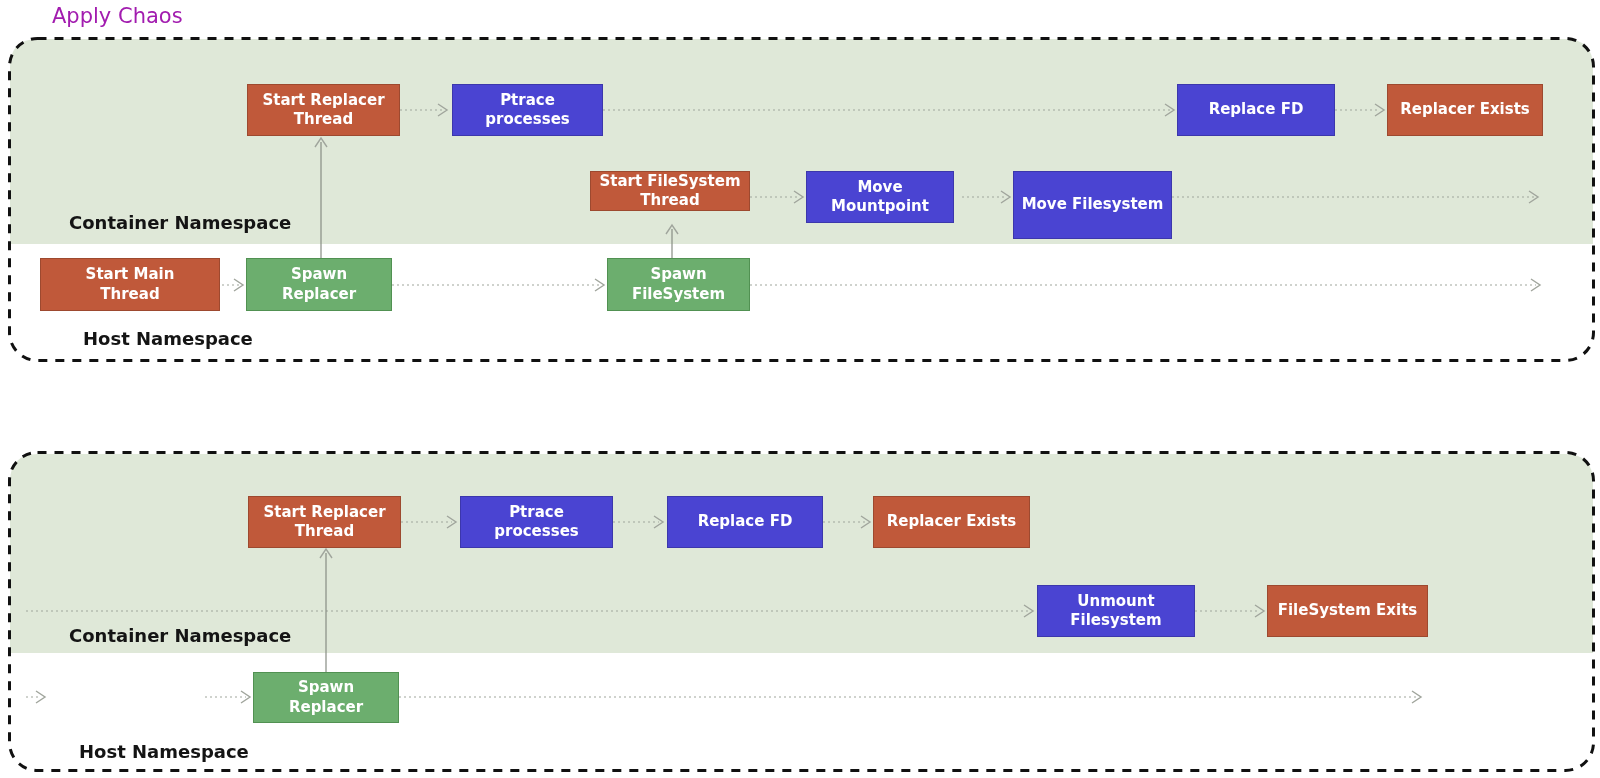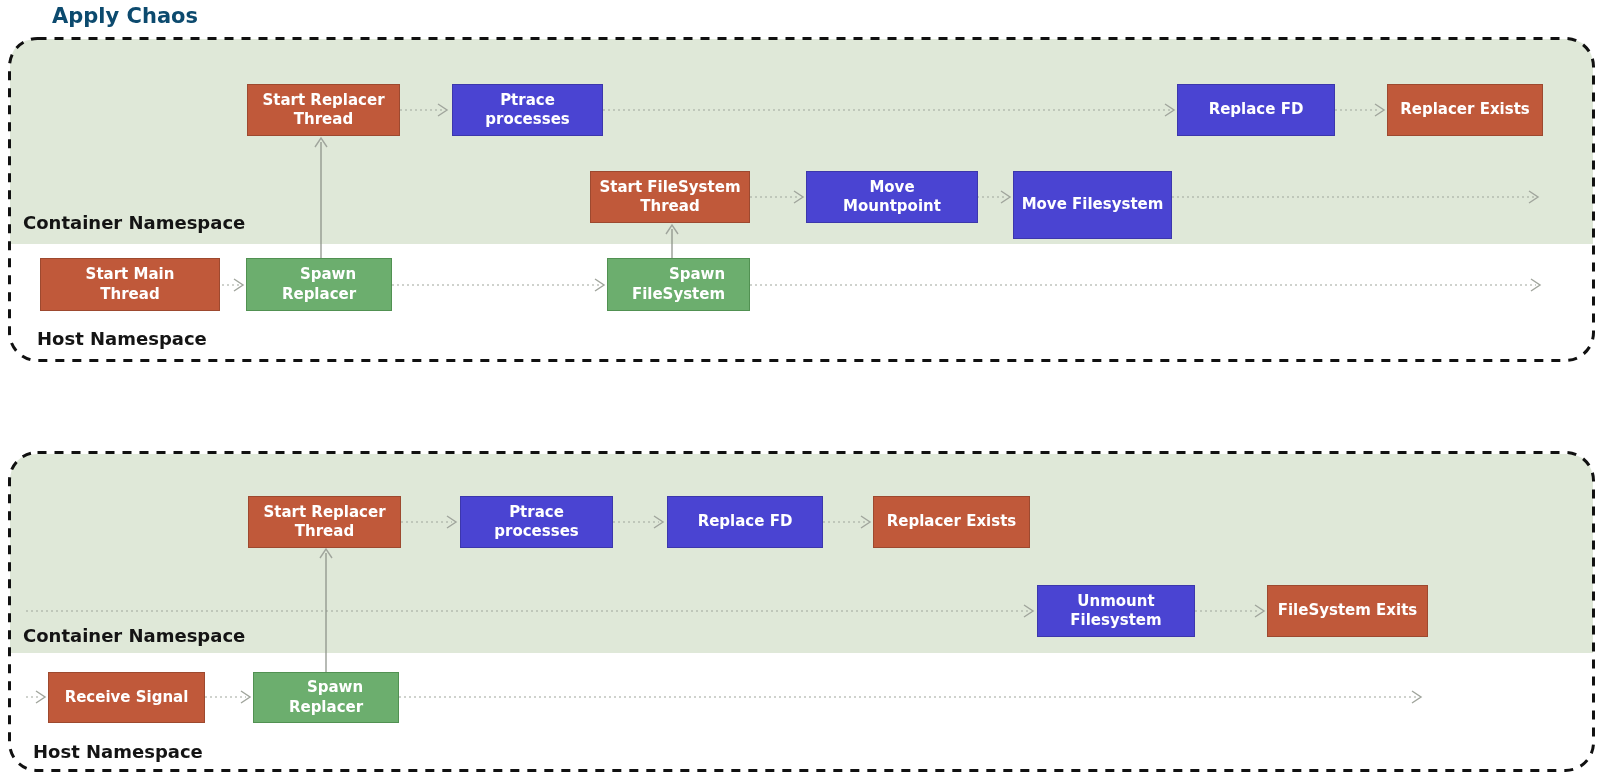--- a/index.html
+++ b/index.html
@@ -7,40 +7,41 @@
     position:relative;
     width:1600px;
     height:778px;
     font-family:"DejaVu Sans","Liberation Sans",sans-serif;
     overflow:hidden;
     background:#ffffff;
   }
   .stage svg{position:absolute;left:0;top:0;}
   .page-title{
     position:absolute;left:52px;top:4px;
-    font-size:21px;font-weight:bold;color:#0c4a6e;
+    font-size:21px;font-weight:normal;color:#a21caf;
   }
   .ns-label{
     position:absolute;
     font-size:18px;font-weight:bold;color:#141414;
     white-space:nowrap;
+    margin-left:46px;
   }
   .node{
     position:absolute;
     display:flex;align-items:center;justify-content:center;
     text-align:center;
     color:#ffffff;
     font-size:15px;font-weight:bold;line-height:1.3;
     white-space:pre-line;
     box-sizing:border-box;
     border:1px solid rgba(0,0,0,0.18);
   }
   .node.orange{background:var(--box_orange);}
   .node.blue{background:var(--box_blue);}
-  .node.green{background:var(--box_green);border-color:rgba(0,60,0,0.25);text-align:right;}
+  .node.green{background:var(--box_green);border-color:rgba(0,60,0,0.25);}
   .region{fill:var(--panel_green_bg);}
   .outline{fill:none;stroke:var(--border_dash);stroke-width:3;stroke-dasharray:9 8;}
   .conn{stroke:var(--connector);stroke-width:1.2;stroke-dasharray:2 3;fill:none;}
   .vconn{stroke:var(--connector_solid);stroke-width:1.2;fill:none;}
   .chev{stroke:var(--connector);stroke-width:1.4;fill:none;}
 </style>
 </head>
 <body>
 
 <div class="stage">
@@ -143,38 +144,37 @@
   <div class="ns-label" style="left:37px;top:328px">Host Namespace</div>
   <div class="ns-label" style="left:23px;top:625px">Container Namespace</div>
   <div class="ns-label" style="left:33px;top:741px">Host Namespace</div>
 
   <div class="node orange" style="left:247px;top:84px;width:153px;height:52px">Start Replacer
 Thread</div>
   <div class="node blue" style="left:452px;top:84px;width:151px;height:52px">Ptrace
 processes</div>
   <div class="node blue" style="left:1177px;top:84px;width:158px;height:52px">Replace FD</div>
   <div class="node orange" style="left:1387px;top:84px;width:156px;height:52px">Replacer Exists</div>
-  <div class="node orange" style="left:590px;top:171px;width:160px;height:52px">Start FileSystem
+  <div class="node orange" style="left:590px;top:171px;width:160px;height:40px">Start FileSystem
 Thread</div>
-  <div class="node blue" style="left:806px;top:171px;width:172px;height:52px">Move
+  <div class="node blue" style="left:806px;top:171px;width:148px;height:52px">Move
 Mountpoint</div>
   <div class="node blue" style="left:1013px;top:171px;width:159px;height:68px">Move Filesystem</div>
   <div class="node orange" style="left:40px;top:258px;width:180px;height:53px">Start Main
 Thread</div>
   <div class="node green" style="left:246px;top:258px;width:146px;height:53px">Spawn
 Replacer</div>
   <div class="node green" style="left:607px;top:258px;width:143px;height:53px">Spawn
 FileSystem</div>
 
   <div class="node orange" style="left:248px;top:496px;width:153px;height:52px">Start Replacer
 Thread</div>
   <div class="node blue" style="left:460px;top:496px;width:153px;height:52px">Ptrace
 processes</div>
   <div class="node blue" style="left:667px;top:496px;width:156px;height:52px">Replace FD</div>
   <div class="node orange" style="left:873px;top:496px;width:157px;height:52px">Replacer Exists</div>
   <div class="node blue" style="left:1037px;top:585px;width:158px;height:52px">Unmount
 Filesystem</div>
   <div class="node orange" style="left:1267px;top:585px;width:161px;height:52px">FileSystem Exits</div>
-  <div class="node orange" style="left:48px;top:672px;width:157px;height:51px">Receive Signal</div>
   <div class="node green" style="left:253px;top:672px;width:146px;height:51px">Spawn
 Replacer</div>
 
 </div>
 
 </body></html>

